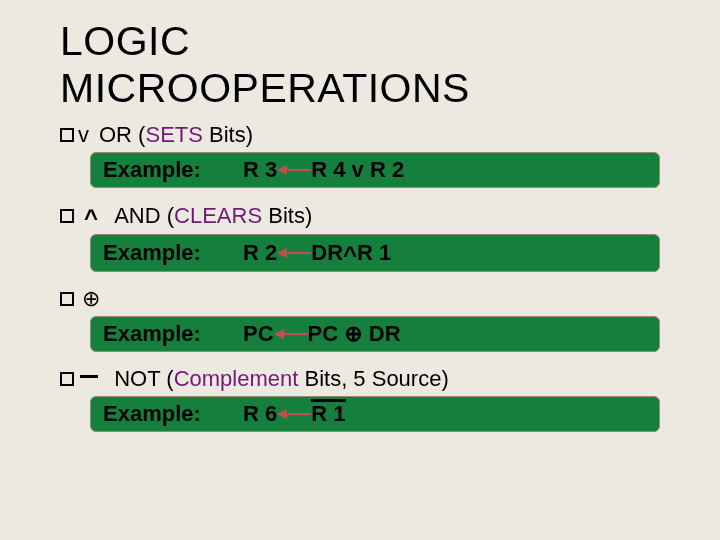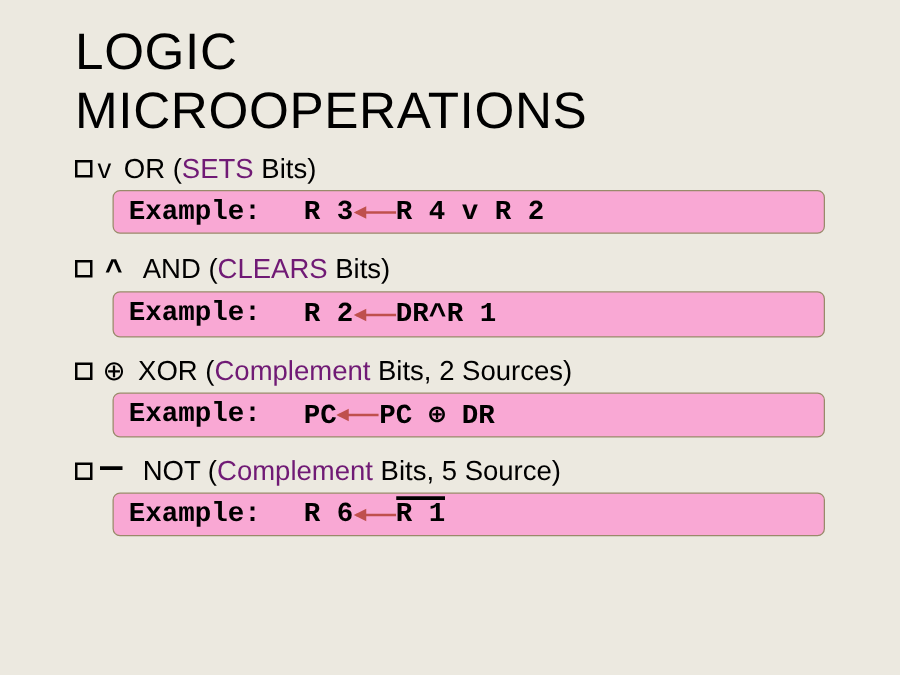--- a/index.html
+++ b/index.html
@@ -38,23 +38,23 @@
   .example-box {
     margin-left: 30px;
     margin-top: 2px;
     margin-bottom: 14px;
     border: 1px solid #998a6a;
     border-radius: 6px;
     padding: 4px 12px;
     font-size: 22px;
     font-weight: bold;
     display: flex;
+    align-items: center;
     width: 570px;
-    background: #f9a8d4;
-    font-family: Liberation Mono, monospace;
+    background: #15803d;
   }
   .ex-label { width: 140px; flex-shrink: 0; }
   .ex-expr { display: flex; align-items: center; }
   .arrow-svg { width: 34px; height: 14px; flex-shrink: 0; }
   .overbar-sym {
     display: inline-block;
     width: 18px;
     border-top: 3px solid #000;
     margin-bottom: 8px;
   }
@@ -113,23 +113,20 @@
       </svg>
     <span>DR</span>
     <span class="caret">^</span>
     <span>R 1</span>
   </span>
 </div>
 
 <div class="row">
   <span class="bullet"></span>
   <span class="sym" style="margin-left:4px">⊕</span>
-  <span>
-    <span>XOR</span><span> (</span><span class="keyword">Complement</span><span> Bits, 2 Sources)</span>
-  </span>
 </div>
 <div class="example-box">
   <span class="ex-label">Example:</span>
   <span class="ex-expr">
     <span>PC</span>
     <svg class="arrow-svg" viewBox="0 0 34 14">
         <line x1="2" y1="7" x2="34" y2="7" stroke="#bf504d" stroke-width="2"></line>
         <polygon points="0,7 10,2 10,12" fill="#bf504d"></polygon>
       </svg>
     <span>PC ⊕ DR</span>

